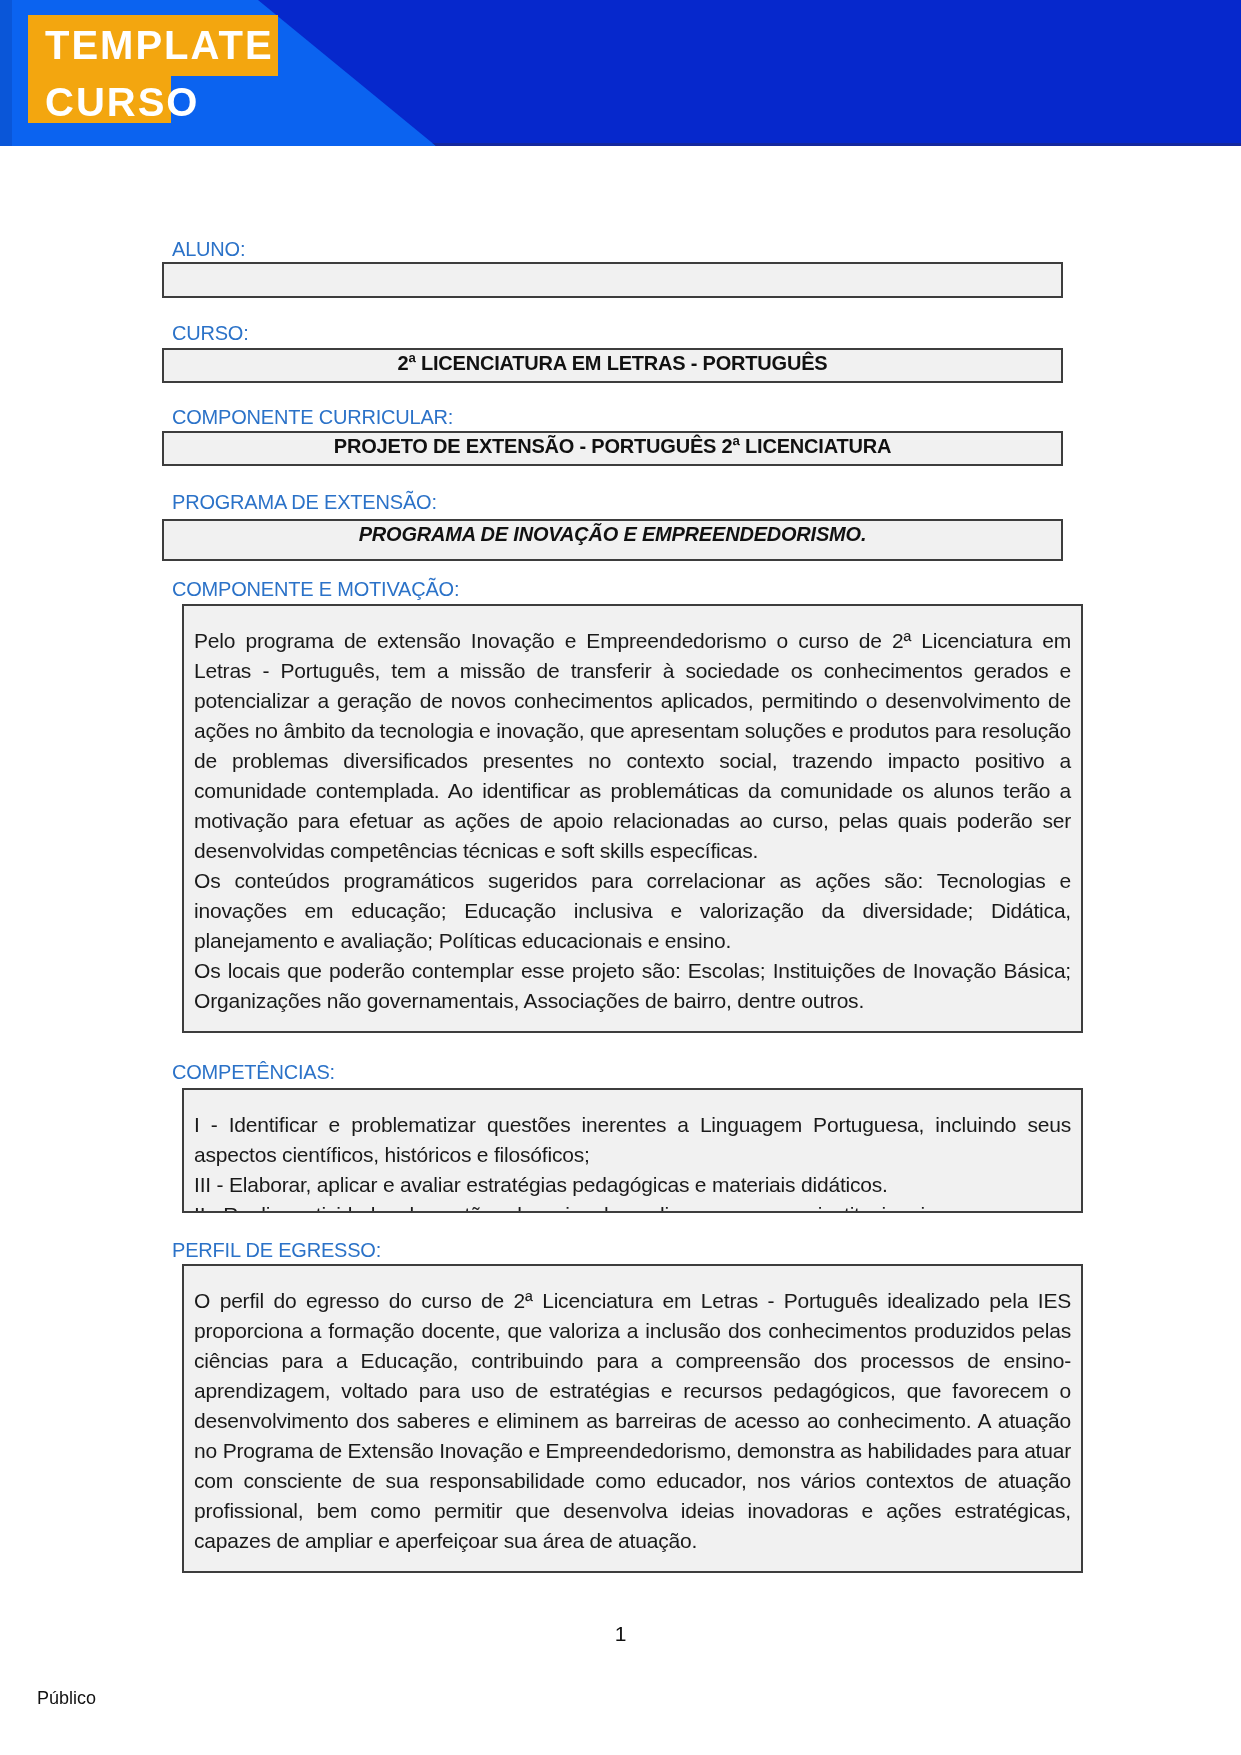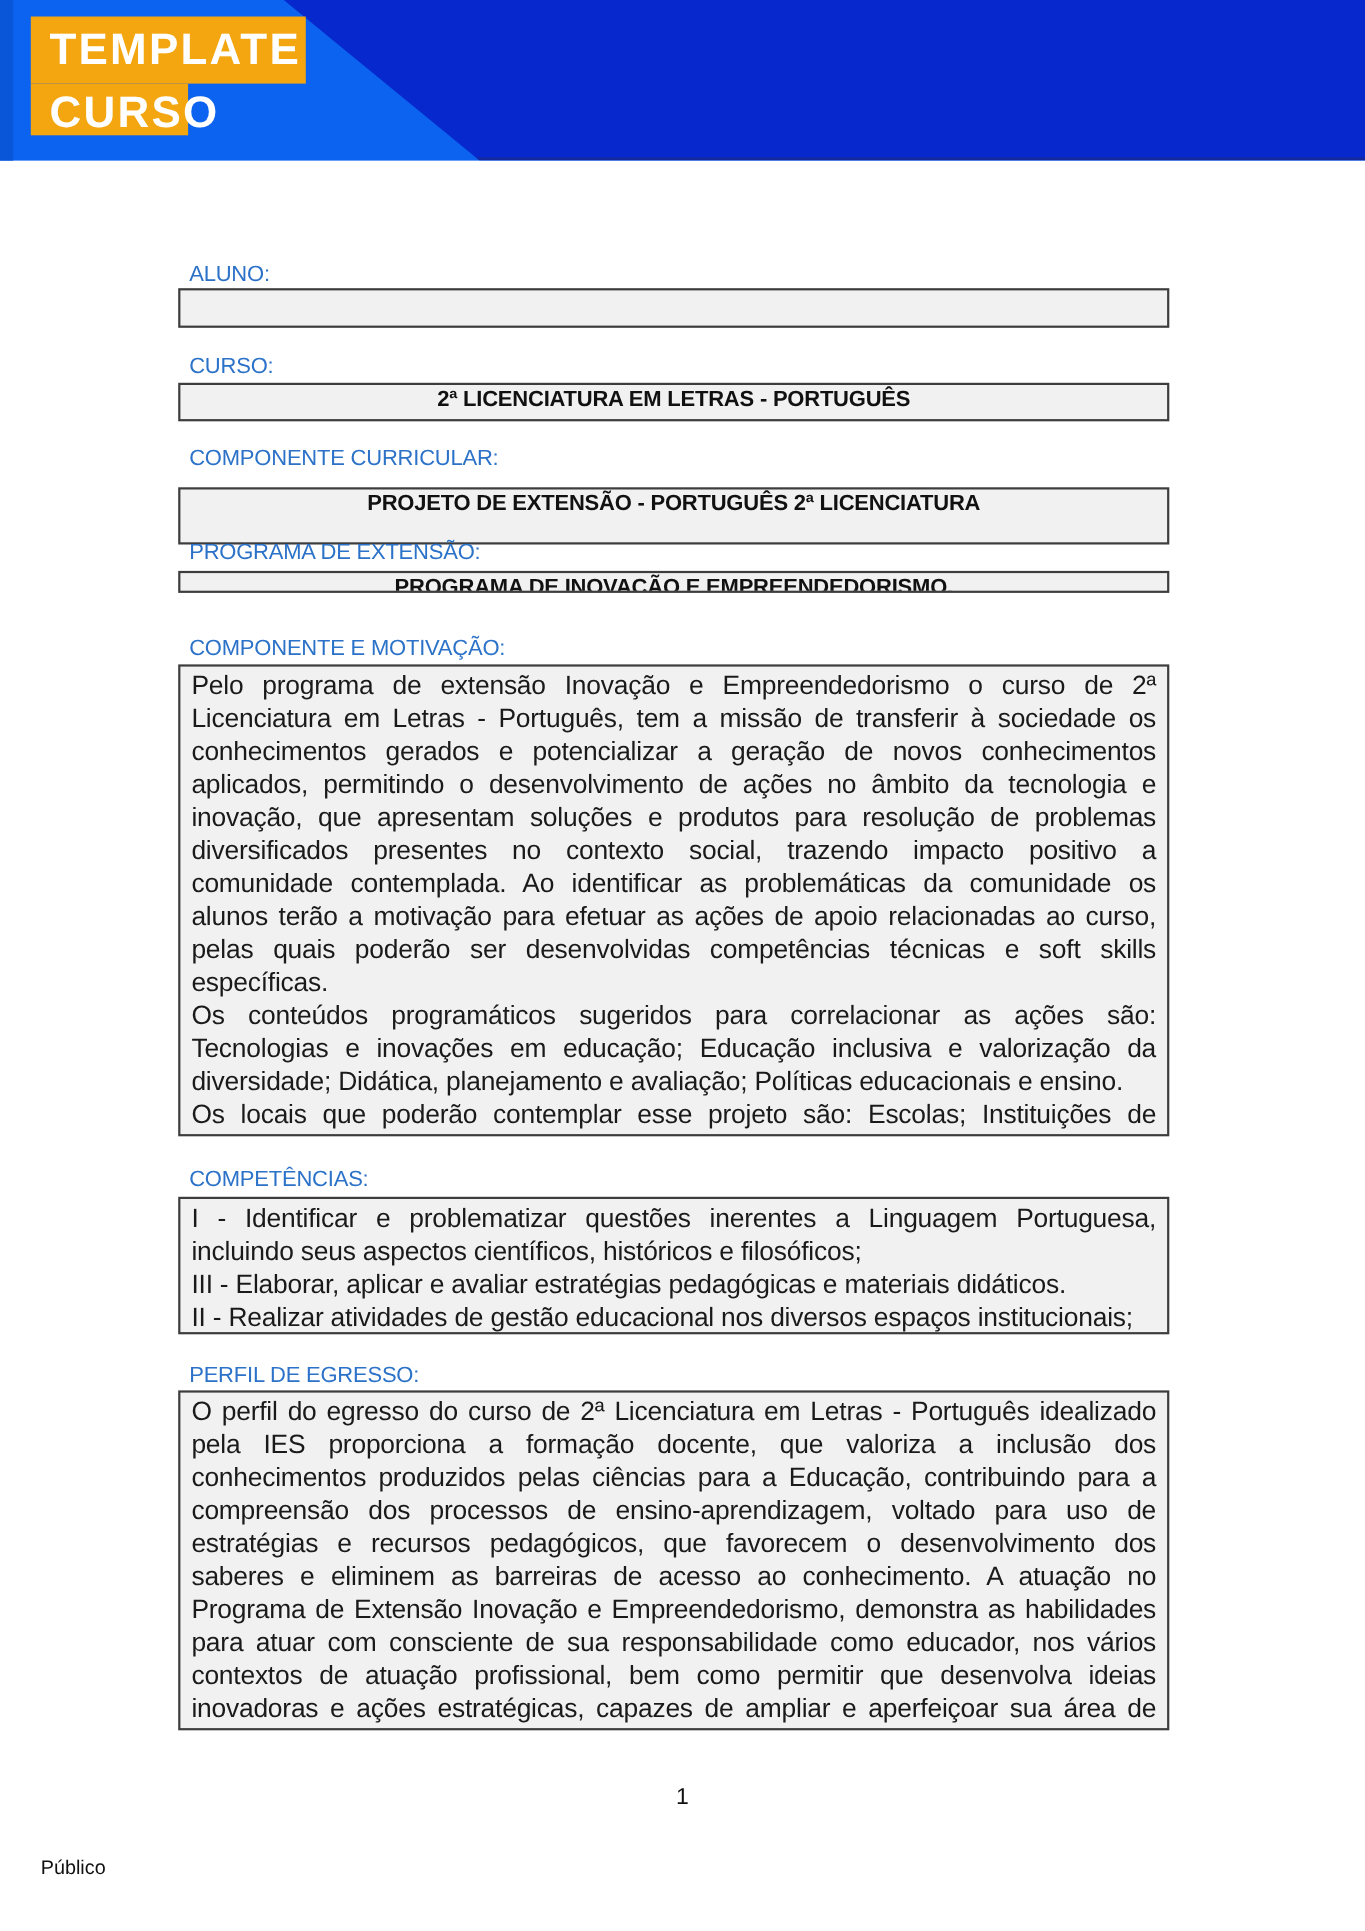--- a/index.html
+++ b/index.html
@@ -83,24 +83,25 @@
   .value-box {
     font-size: 20px;
     font-weight: 700;
     color: #111111;
     padding: 2px 9px 0 9px;
     letter-spacing: -0.2px;
     white-space: nowrap;
     text-align: center;
   }
   .text-box {
-    font-size: 24px;
+    font-size: 21px;
     line-height: 30px;
-    padding: 3px 10px 0 10px;
+    padding: 20px 10px 0 10px;
     letter-spacing: -0.2px;
+    margin-left: 20px;
   }
   .text-box p {
     text-align: justify;
     margin: 0;
   }
 
   
   .page-number {
     position: absolute;
     left: 0; top: 1622px;
@@ -130,24 +131,24 @@
     <div class="logo-text logo-line2">CURSO</div>
   </div>
 
   <div class="field-label" style="top:236px">ALUNO:</div>
   <div class="box value-box" style="top:262px; height:36px;"></div>
 
   <div class="field-label" style="top:320px">CURSO:</div>
   <div class="box value-box" style="top:348px; height:35px;">2ª LICENCIATURA EM LETRAS - PORTUGUÊS</div>
 
   <div class="field-label" style="top:404px">COMPONENTE CURRICULAR:</div>
-  <div class="box value-box" style="top:443px; height:52px;">PROJETO DE EXTENSÃO - PORTUGUÊS 2ª LICENCIATURA</div>
+  <div class="box value-box" style="top:431px; height:35px;">PROJETO DE EXTENSÃO - PORTUGUÊS 2ª LICENCIATURA</div>
 
   <div class="field-label" style="top:489px">PROGRAMA DE EXTENSÃO:</div>
-  <div class="box value-box" style="top:519px; height:20px;">PROGRAMA DE INOVAÇÃO E EMPREENDEDORISMO.</div>
+  <div class="box value-box" style="top:519px; height:42px;font-style:italic;">PROGRAMA DE INOVAÇÃO E EMPREENDEDORISMO.</div>
 
   <div class="field-label" style="top:576px">COMPONENTE E MOTIVAÇÃO:</div>
   <div class="box text-box" style="top:604px; height:429px;">
     <p>Pelo programa de extensão Inovação e Empreendedorismo o curso de 2ª Licenciatura em Letras - Português, tem a missão de transferir à sociedade os conhecimentos gerados e potencializar a geração de novos conhecimentos aplicados, permitindo o desenvolvimento de ações no âmbito da tecnologia e inovação, que apresentam soluções e produtos para resolução de problemas diversificados presentes no contexto social, trazendo impacto positivo a comunidade contemplada. Ao identificar as problemáticas da comunidade os alunos terão a motivação para efetuar as ações de apoio relacionadas ao curso, pelas quais poderão ser desenvolvidas competências técnicas e soft skills específicas.</p>
     <p>Os conteúdos programáticos sugeridos para correlacionar as ações são: Tecnologias e inovações em educação; Educação inclusiva e valorização da diversidade; Didática, planejamento e avaliação; Políticas educacionais e ensino.</p>
     <p>Os locais que poderão contemplar esse projeto são: Escolas; Instituições de Inovação Básica; Organizações não governamentais, Associações de bairro, dentre outros.</p>
   </div>
 
   <div class="field-label" style="top:1059px">COMPETÊNCIAS:</div>
   <div class="box text-box" style="top:1088px; height:125px;">

